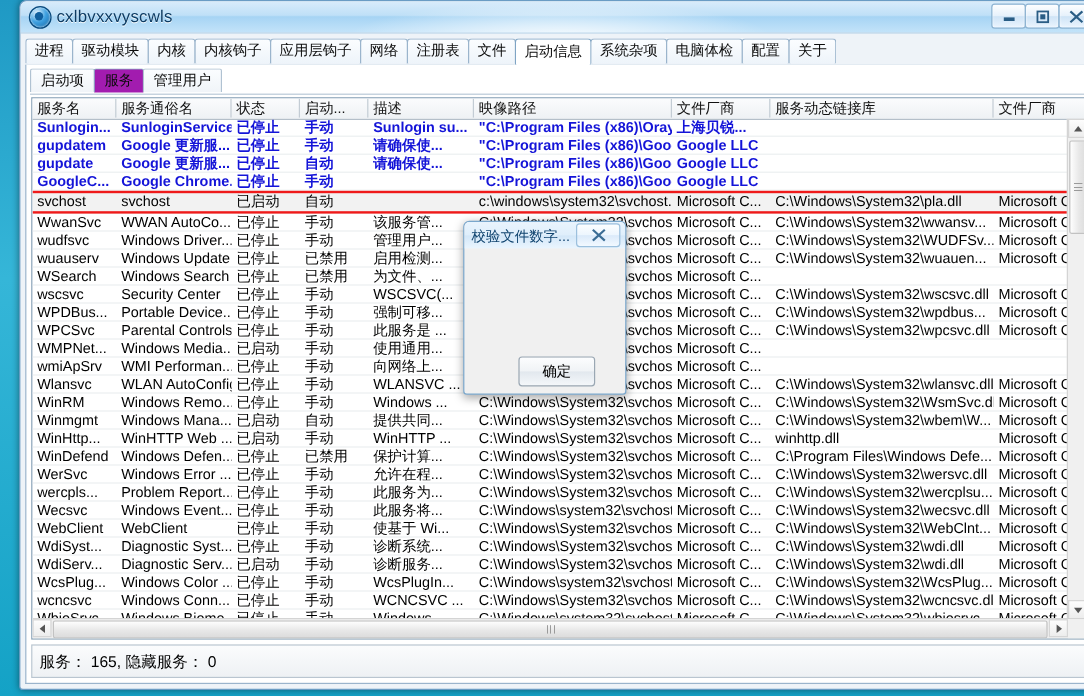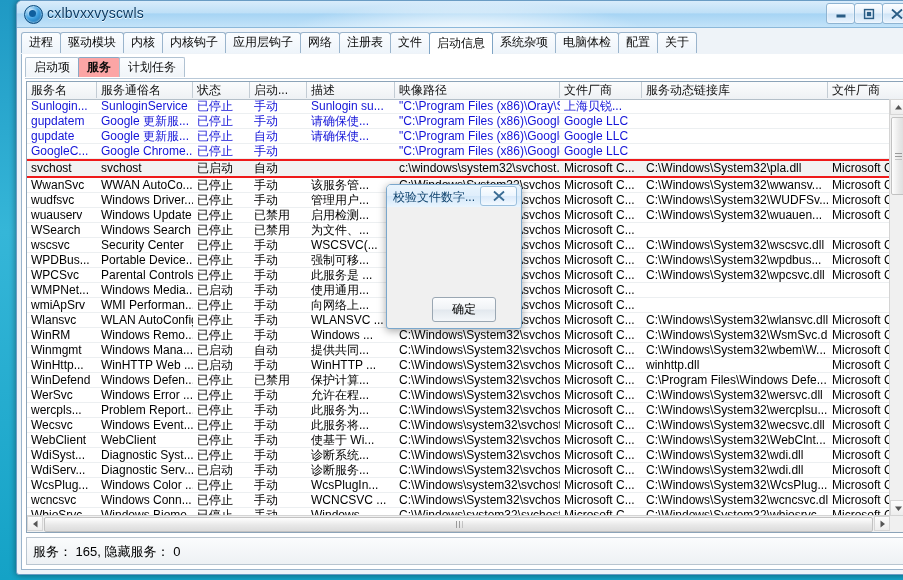--- a/index.html
+++ b/index.html
@@ -95,21 +95,21 @@
   }
   .subtab{
     display:inline-block;height:19px;line-height:18px;
     padding:0 8px;margin-right:-1px;
     font-size:12px;color:#0b0b0b;
     border:1px solid #b0c2d2;border-bottom:none;
     background:linear-gradient(180deg,#fbfdff 0%,#f0f4f8 100%);
     border-radius:2px 2px 0 0;vertical-align:top;cursor:default;
   }
   .subtab.active{
-    background:#fca5a5;font-weight:bold;border-color:#8aa8c4;
+    background:#a21caf;font-weight:normal;border-color:#8aa8c4;
   }
   
   #listview{
     position:absolute;left:4px;top:27px;right:4px;bottom:36px;
     border:1px solid #8ba3b8;
     background:#fff;
     overflow:hidden;
   }
   #listhead{
     position:absolute;left:0;top:0;right:0;height:17px;
@@ -139,21 +139,21 @@
     border-bottom:2px solid #ef1a1a;
     height:19px;
   }
   .cell{
     display:inline-block;height:14px;line-height:14px;
     font-size:12px;padding-left:4px;box-sizing:border-box;
     overflow:hidden;vertical-align:top;cursor:default;
     color:#000;
   }
   .row.hl .cell{line-height:15px;height:15px;}
-  .row.blue .cell{color:#1414d8;}
+  .row.blue .cell{color:#1414d8;font-weight:bold;}
   
   #vscroll{
     position:absolute;right:0;top:17px;width:16px;bottom:16px;
     background:#f0f0f0;border-left:1px solid #d4d4d4;
   }
   #vscroll .arrow{
     position:absolute;left:0;width:15px;height:16px;
     background:linear-gradient(180deg,#fdfdfd,#ededed);
     border:1px solid #d6d6d6;box-sizing:border-box;cursor:default;
   }
@@ -265,21 +265,21 @@
         <svg width="13" height="11" viewBox="0 0 13 11">
           <path d="M1.5 1 L11.5 10 M11.5 1 L1.5 10" stroke="#2a5d85" stroke-width="1.8" fill="none"></path>
         </svg>
       </div>
     </div>
 
     <div id="tabstrip"><div class="tab">进程</div><div class="tab">驱动模块</div><div class="tab">内核</div><div class="tab">内核钩子</div><div class="tab">应用层钩子</div><div class="tab">网络</div><div class="tab">注册表</div><div class="tab">文件</div><div class="tab active">启动信息</div><div class="tab">系统杂项</div><div class="tab">电脑体检</div><div class="tab">配置</div><div class="tab">关于</div></div>
 
     <div id="page">
 
-      <div id="subtabstrip"><div class="subtab">启动项</div><div class="subtab active">服务</div><div class="subtab">计划任务</div></div>
+      <div id="subtabstrip"><div class="subtab">启动项</div><div class="subtab active">服务</div><div class="subtab">管理用户</div></div>
 
       <div id="listview">
         <div id="listhead"><div class="hcell" style="width: 70px;">服务名</div><div class="hcell" style="width: 96px;">服务通俗名</div><div class="hcell" style="width: 57px;">状态</div><div class="hcell" style="width: 57px;">启动...</div><div class="hcell" style="width: 88px;">描述</div><div class="hcell" style="width: 165px;">映像路径</div><div class="hcell" style="width: 82px;">文件厂商</div><div class="hcell" style="width: 186px;">服务动态链接库</div><div class="hcell" style="width: 82px;">文件厂商</div></div>
         <div id="rows">
             <div class="row blue"><div class="cell" style="width: 70px;">Sunlogin...</div><div class="cell" style="width: 96px;">SunloginService</div><div class="cell" style="width: 57px;">已停止</div><div class="cell" style="width: 57px;">手动</div><div class="cell" style="width: 88px;">Sunlogin su...</div><div class="cell" style="width: 165px;">"C:\Program Files (x86)\Oray\S...</div><div class="cell" style="width: 82px;">上海贝锐...</div><div class="cell" style="width: 186px;"></div><div class="cell" style="width: 82px;"></div></div>
             <div class="row blue"><div class="cell" style="width: 70px;">gupdatem</div><div class="cell" style="width: 96px;">Google 更新服...</div><div class="cell" style="width: 57px;">已停止</div><div class="cell" style="width: 57px;">手动</div><div class="cell" style="width: 88px;">请确保使...</div><div class="cell" style="width: 165px;">"C:\Program Files (x86)\Google\...</div><div class="cell" style="width: 82px;">Google LLC</div><div class="cell" style="width: 186px;"></div><div class="cell" style="width: 82px;"></div></div>
             <div class="row blue"><div class="cell" style="width: 70px;">gupdate</div><div class="cell" style="width: 96px;">Google 更新服...</div><div class="cell" style="width: 57px;">已停止</div><div class="cell" style="width: 57px;">自动</div><div class="cell" style="width: 88px;">请确保使...</div><div class="cell" style="width: 165px;">"C:\Program Files (x86)\Google\...</div><div class="cell" style="width: 82px;">Google LLC</div><div class="cell" style="width: 186px;"></div><div class="cell" style="width: 82px;"></div></div>
             <div class="row blue"><div class="cell" style="width: 70px;">GoogleC...</div><div class="cell" style="width: 96px;">Google Chrome...</div><div class="cell" style="width: 57px;">已停止</div><div class="cell" style="width: 57px;">手动</div><div class="cell" style="width: 88px;"></div><div class="cell" style="width: 165px;">"C:\Program Files (x86)\Google\...</div><div class="cell" style="width: 82px;">Google LLC</div><div class="cell" style="width: 186px;"></div><div class="cell" style="width: 82px;"></div></div>
             <div class="row hl"><div class="cell" style="width: 70px;">svchost</div><div class="cell" style="width: 96px;">svchost</div><div class="cell" style="width: 57px;">已启动</div><div class="cell" style="width: 57px;">自动</div><div class="cell" style="width: 88px;"></div><div class="cell" style="width: 165px;">c:\windows\system32\svchost.e...</div><div class="cell" style="width: 82px;">Microsoft C...</div><div class="cell" style="width: 186px;">C:\Windows\System32\pla.dll</div><div class="cell" style="width: 82px;">Microsoft C...</div></div>
             <div class="row"><div class="cell" style="width: 70px;">WwanSvc</div><div class="cell" style="width: 96px;">WWAN AutoCo...</div><div class="cell" style="width: 57px;">已停止</div><div class="cell" style="width: 57px;">手动</div><div class="cell" style="width: 88px;">该服务管...</div><div class="cell" style="width: 165px;">C:\Windows\System32\svchost...</div><div class="cell" style="width: 82px;">Microsoft C...</div><div class="cell" style="width: 186px;">C:\Windows\System32\wwansv...</div><div class="cell" style="width: 82px;">Microsoft C...</div></div>

